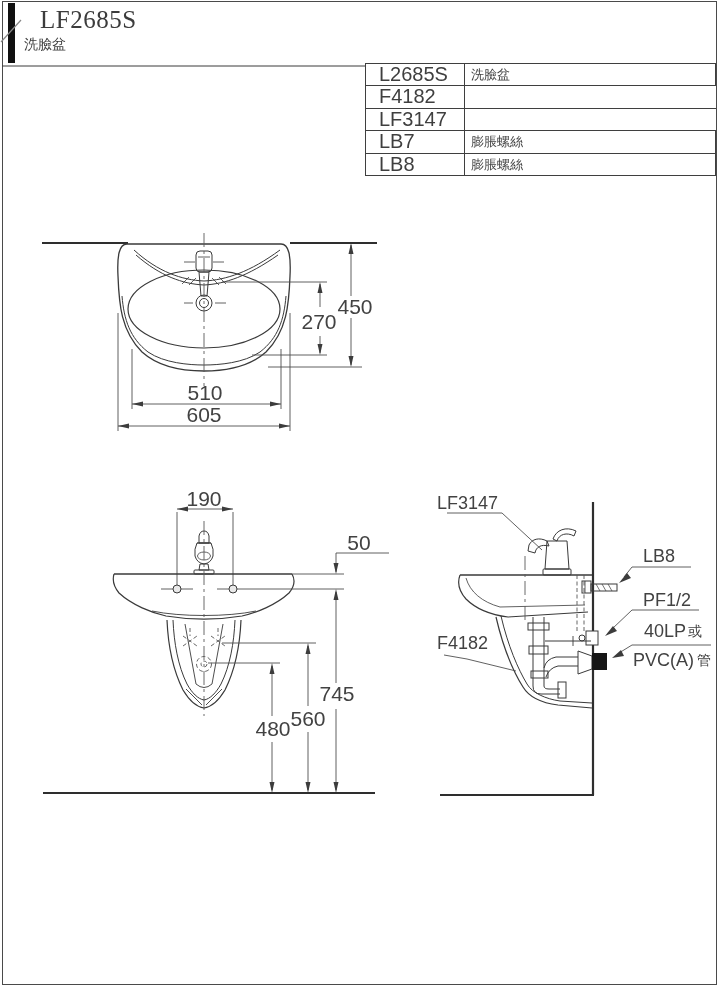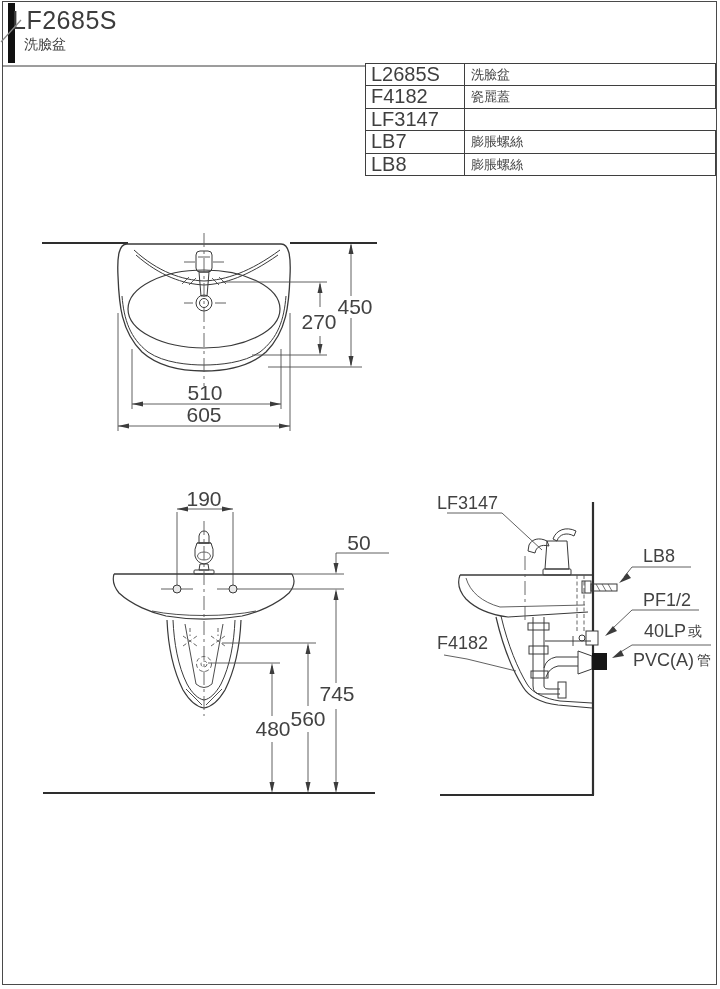--- a/index.html
+++ b/index.html
@@ -1,26 +1,26 @@
 <!DOCTYPE html>
 <html><head>
 <meta charset="utf-8">
 <style>
   html,body{margin:0;padding:0;background:#ffffff;}
   .page{position:relative;width:720px;height:989px;background:#ffffff;overflow:hidden;
         font-family:"Liberation Sans",sans-serif;}
   .frame{position:absolute;left:2px;top:1px;width:713px;height:982px;border:1px solid #4a4a4a;}
   .fold-bar{position:absolute;left:8px;top:3px;width:7px;height:60px;background:#101010;}
-  .title{position:absolute;left:12px;top:6px;font-size:25px;letter-spacing:.5px;color:#3c3c3c;}
+  .title{position:absolute;left:40px;top:6px;font-size:25px;letter-spacing:.5px;color:#3c3c3c;font-family:Liberation Serif, serif;}
   .subtitle{position:absolute;left:24px;top:36px;font-size:14px;color:#3c3c3c;}
   .parts{position:absolute;left:365px;top:63px;width:351px;border-top:1.5px solid #3f3f3f;}
   .pt-row{display:grid;grid-template-columns:100px 1fr;height:22.4px;
           border-bottom:1.5px solid #3f3f3f;box-sizing:border-box;}
   .pt-code{border-left:1.5px solid #3f3f3f;border-right:1.5px solid #3f3f3f;
-           font-size:20px;line-height:21px;padding-left:5px;color:#3f3f3f;overflow:hidden;}
+           font-size:20px;line-height:21px;padding-left:13px;color:#3f3f3f;overflow:hidden;}
   .pt-name{border-right:1.5px solid #3f3f3f;font-size:13px;line-height:21px;
            padding-left:6px;color:#3f3f3f;overflow:hidden;}
   svg{position:absolute;left:0;top:0;}
   svg text{fill:#424242;font-family:"Liberation Sans",sans-serif;}
   .ln{stroke:#3a3a3a;fill:none;}
   .thick{stroke:#2e2e2e;stroke-width:2.2;fill:none;}
   .dim{stroke:#4f4f4f;stroke-width:.9;fill:none;}
   .dash{stroke:#555;fill:none;stroke-dasharray:4 2.5;}
   .cl{stroke:#5a5a5a;stroke-width:.9;fill:none;stroke-dasharray:14 4 3 4;}
   .arr{fill:#3c3c3c;stroke:none;}
@@ -38,21 +38,20 @@
   <div class="title">LF2685S</div>
   <div class="subtitle">洗臉盆</div>
 
   <div class="parts">
     <div class="pt-row">
       <div class="pt-code">L2685S</div>
       <div class="pt-name">洗臉盆</div>
     </div>
     <div class="pt-row">
       <div class="pt-code">F4182</div>
-      <div class="pt-name">瓷麗蓋</div>
     </div>
     <div class="pt-row">
       <div class="pt-code">LF3147</div>
     </div>
     <div class="pt-row">
       <div class="pt-code">LB7</div>
       <div class="pt-name">膨脹螺絲</div>
     </div>
     <div class="pt-row">
       <div class="pt-code">LB8</div>

